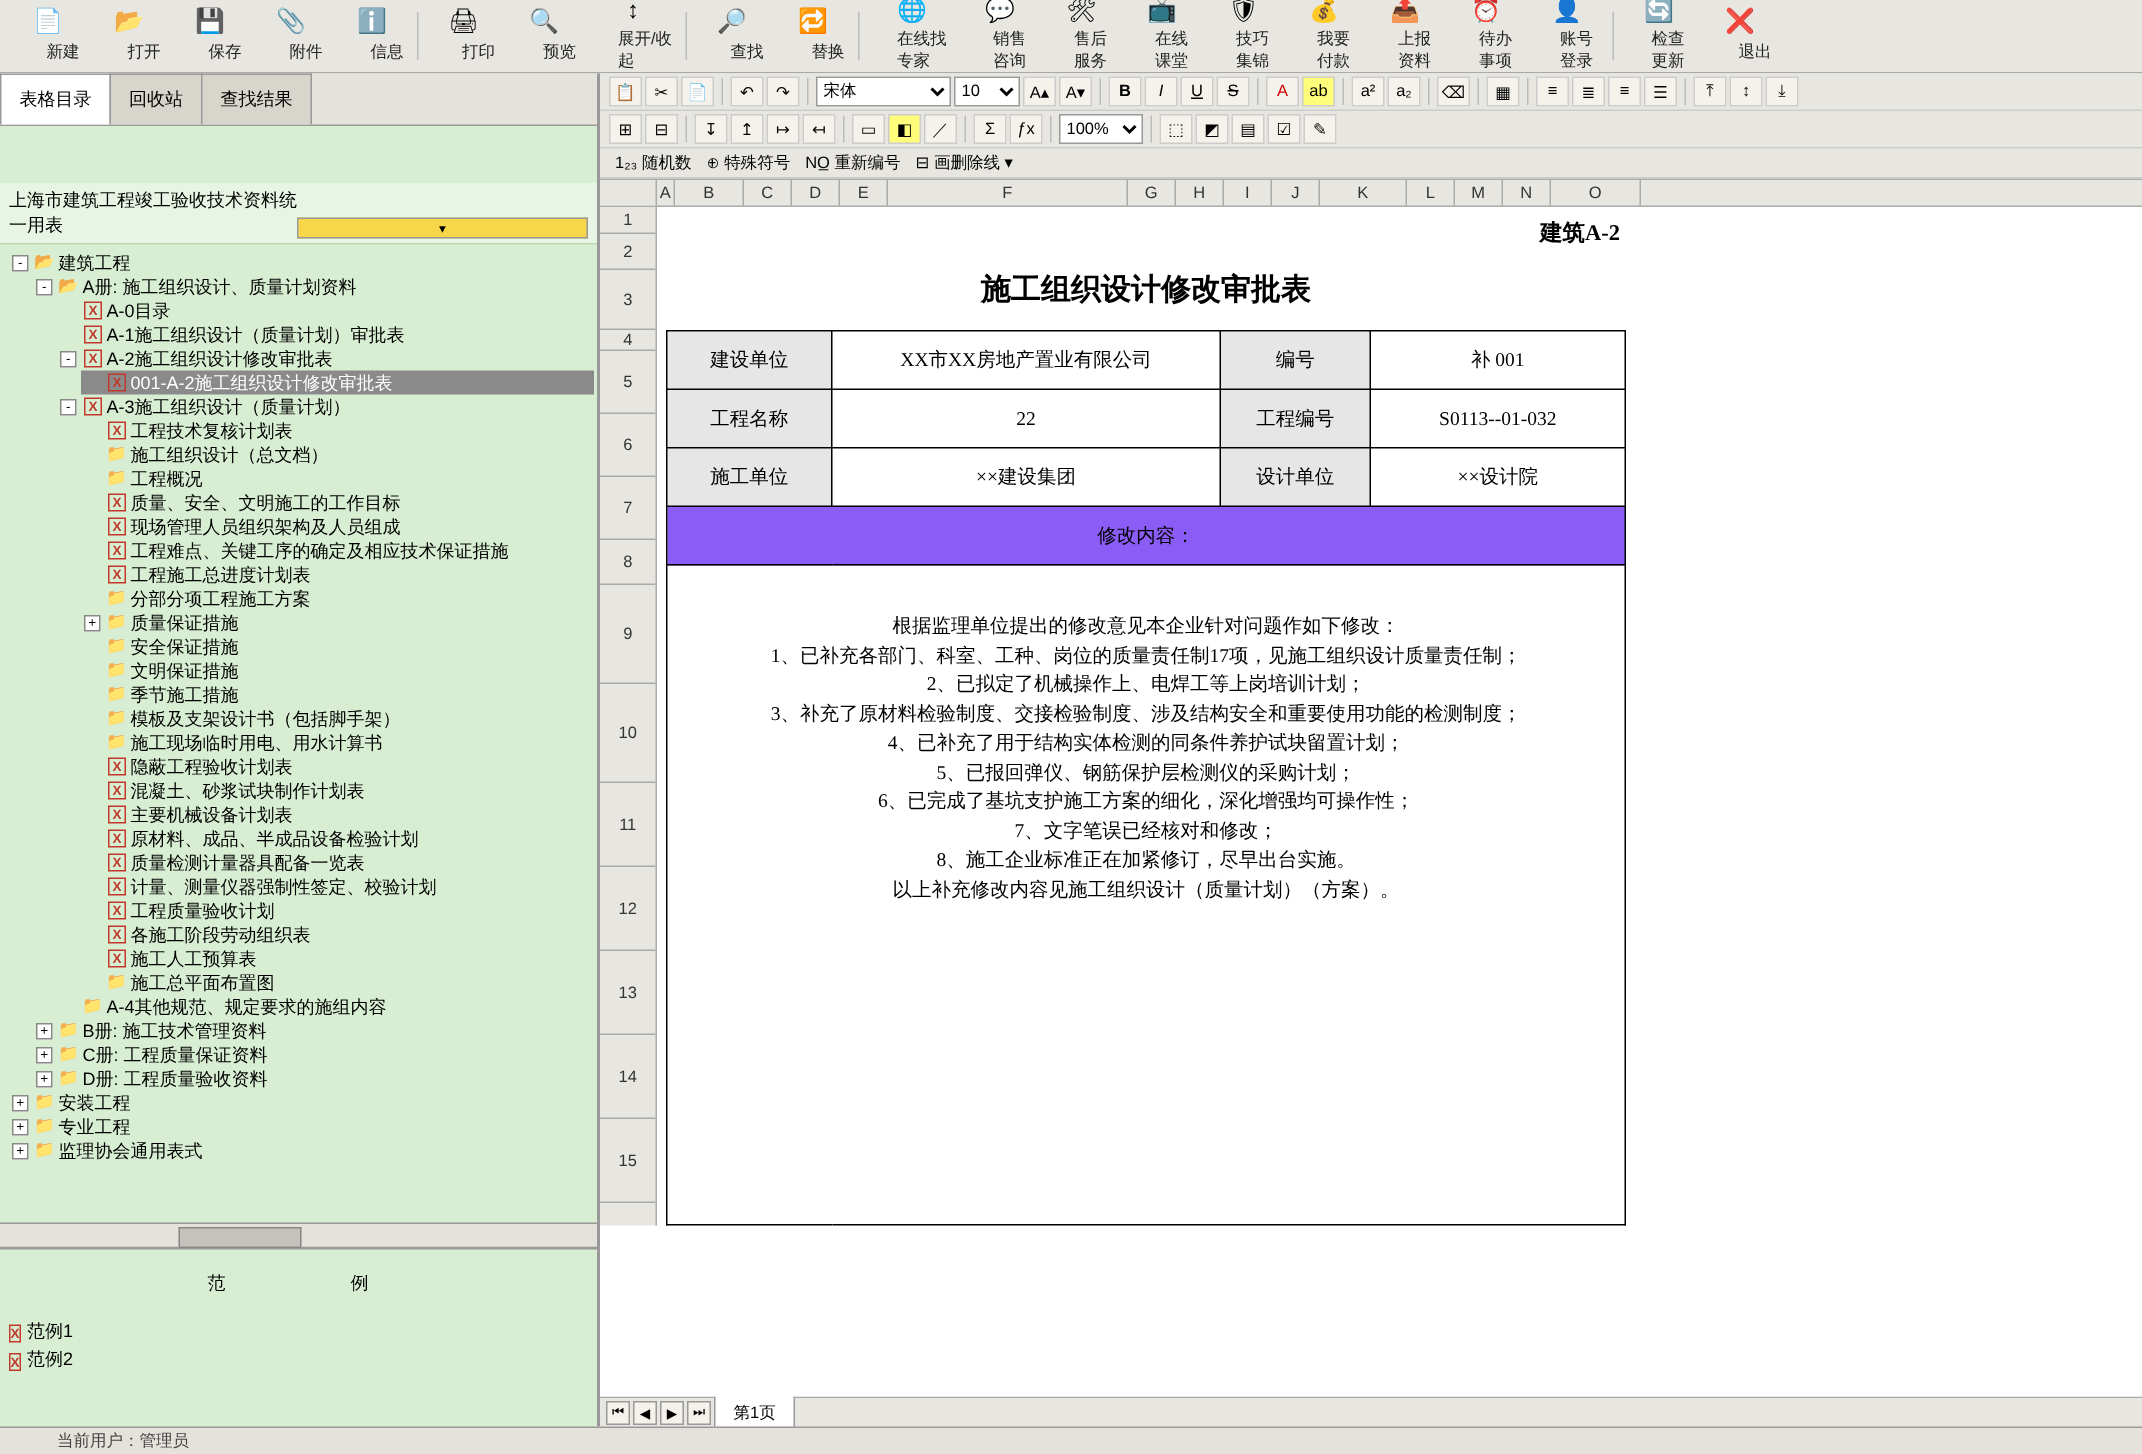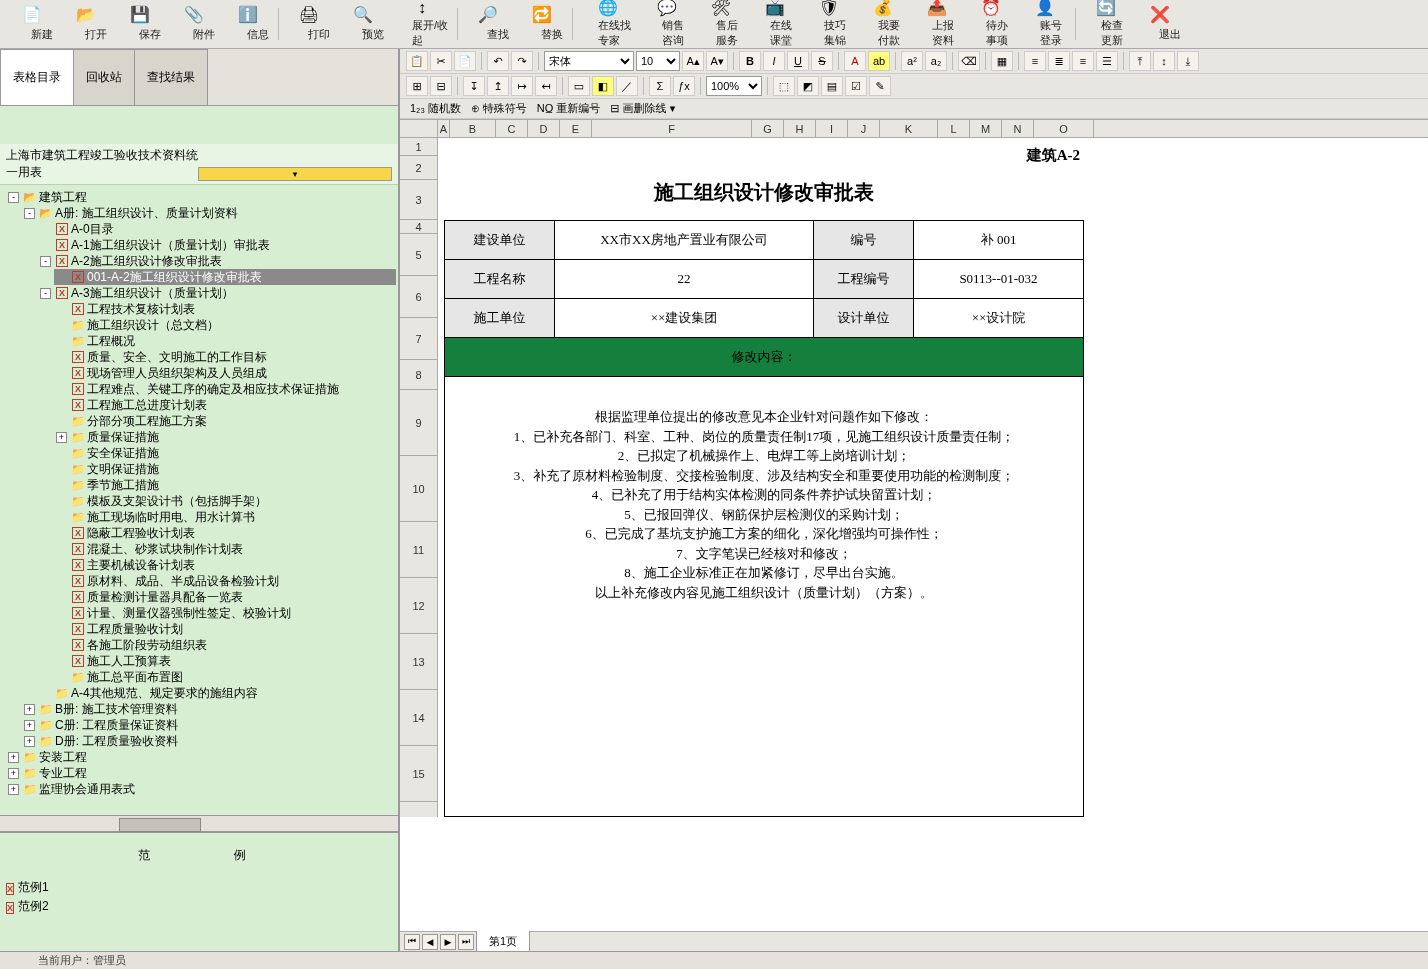--- a/index.html
+++ b/index.html
@@ -12,21 +12,21 @@
 .tbtn .ticon { font-size: 16px; line-height: 1; height: 18px; }
 .tbtn .tlabel { font-size: 11px; color: #222; margin-top: 2px; margin-left: 20px; }
 .sep { width: 1px; background: #bbb; margin: 4px 2px; }
 
 
 .workspace { display: flex; flex: 1; min-height: 0; }
 
 
 .left { width: 400px; background: #d8eed3; display: flex; flex-direction: column; border-right: 2px solid #999; }
 .tabs-left { display: flex; background: #e4e2db; border-bottom: 1px solid #999; }
-.tab-left { padding: 19px 12px; border: 1px solid #999; border-bottom: none; margin-right: -1px; background: #d8d5cc; cursor: pointer; }
+.tab-left { padding: 8px 12px; border: 1px solid #999; border-bottom: none; margin-right: -1px; background: #d8d5cc; cursor: pointer; }
 .tab-left.active { background: #fff; font-weight: normal; }
 .tree-title-bar { display: flex; align-items: flex-end; padding: 3px 6px; background: #e8f5e4; border-bottom: 1px solid #b5d4ae; margin-top: 38px; }
 .tree-title-bar span { flex: 1; }
 .dropdown-btn { width: 16px; height: 14px; background: #f7d64a; border: 1px solid #999; font-size: 9px; text-align: center; line-height: 12px; cursor: pointer; }
 .tree { flex: 1; overflow: auto; padding: 4px 2px; font-size: 12px; }
 .tree ul { list-style: none; padding-left: 16px; }
 .tree > ul { padding-left: 4px; }
 .tree li { white-space: nowrap; line-height: 16px; padding: 0; }
 .tree li > .row { display: flex; align-items: center; gap: 2px; padding: 0 2px; cursor: pointer; }
 .tree li > .row.selected { background: #8a8a8a; color: #fff; }
@@ -64,21 +64,21 @@
 .doc-area { flex: 1; padding: 0; position: relative; }
 
 
 .form-doc { width: 640px; margin-left: 6px; }
 .doc-code { text-align: right; font-weight: bold; font-size: 15px; padding: 8px 4px 4px 0; font-family: SimSun; }
 .doc-title { text-align: center; font-size: 20px; font-weight: bold; padding: 10px 0 14px; font-family: SimHei, SimSun; }
 table.form-table { border-collapse: collapse; width: 100%; }
 table.form-table td { border: 1px solid #000; padding: 10px 6px; text-align: center; font-size: 13px; font-family: SimSun; }
 table.form-table td.lbl { background: #e6e6e6; width: 110px; }
 table.form-table td.lbl2 { background: #e6e6e6; width: 100px; }
-.modify-row td { background: #15803d; text-align: left; padding-left: 20px; }
+.modify-row td { background: #8b5cf6; text-align: left; padding-left: 20px; }
 .content-row td { text-align: left; vertical-align: top; padding: 14px 8px; font-size: 12px; line-height: 1.5; border-top: 2px solid #000; height: 440px; }
 .content-text { white-space: pre-line; margin-top: 20px; }
 
 
 .sheet-tabs { height: 20px; background: #e8e6e0; border-top: 1px solid #aaa; display: flex; align-items: center; padding: 0 4px; gap: 2px; }
 .nav-btn { width: 16px; height: 16px; border: 1px solid #999; background: #f4f2eb; font-size: 9px; display: inline-flex; align-items: center; justify-content: center; cursor: pointer; }
 .stab { padding: 18px 12px; border: 1px solid #999; background: #fff; font-size: 11px; cursor: pointer; }
 
 
 .status { height: 18px; background: #e4e2db; border-top: 1px solid #999; display: flex; align-items: center; font-size: 11px; gap: 30px; padding: 0 8px; color: #444; }

